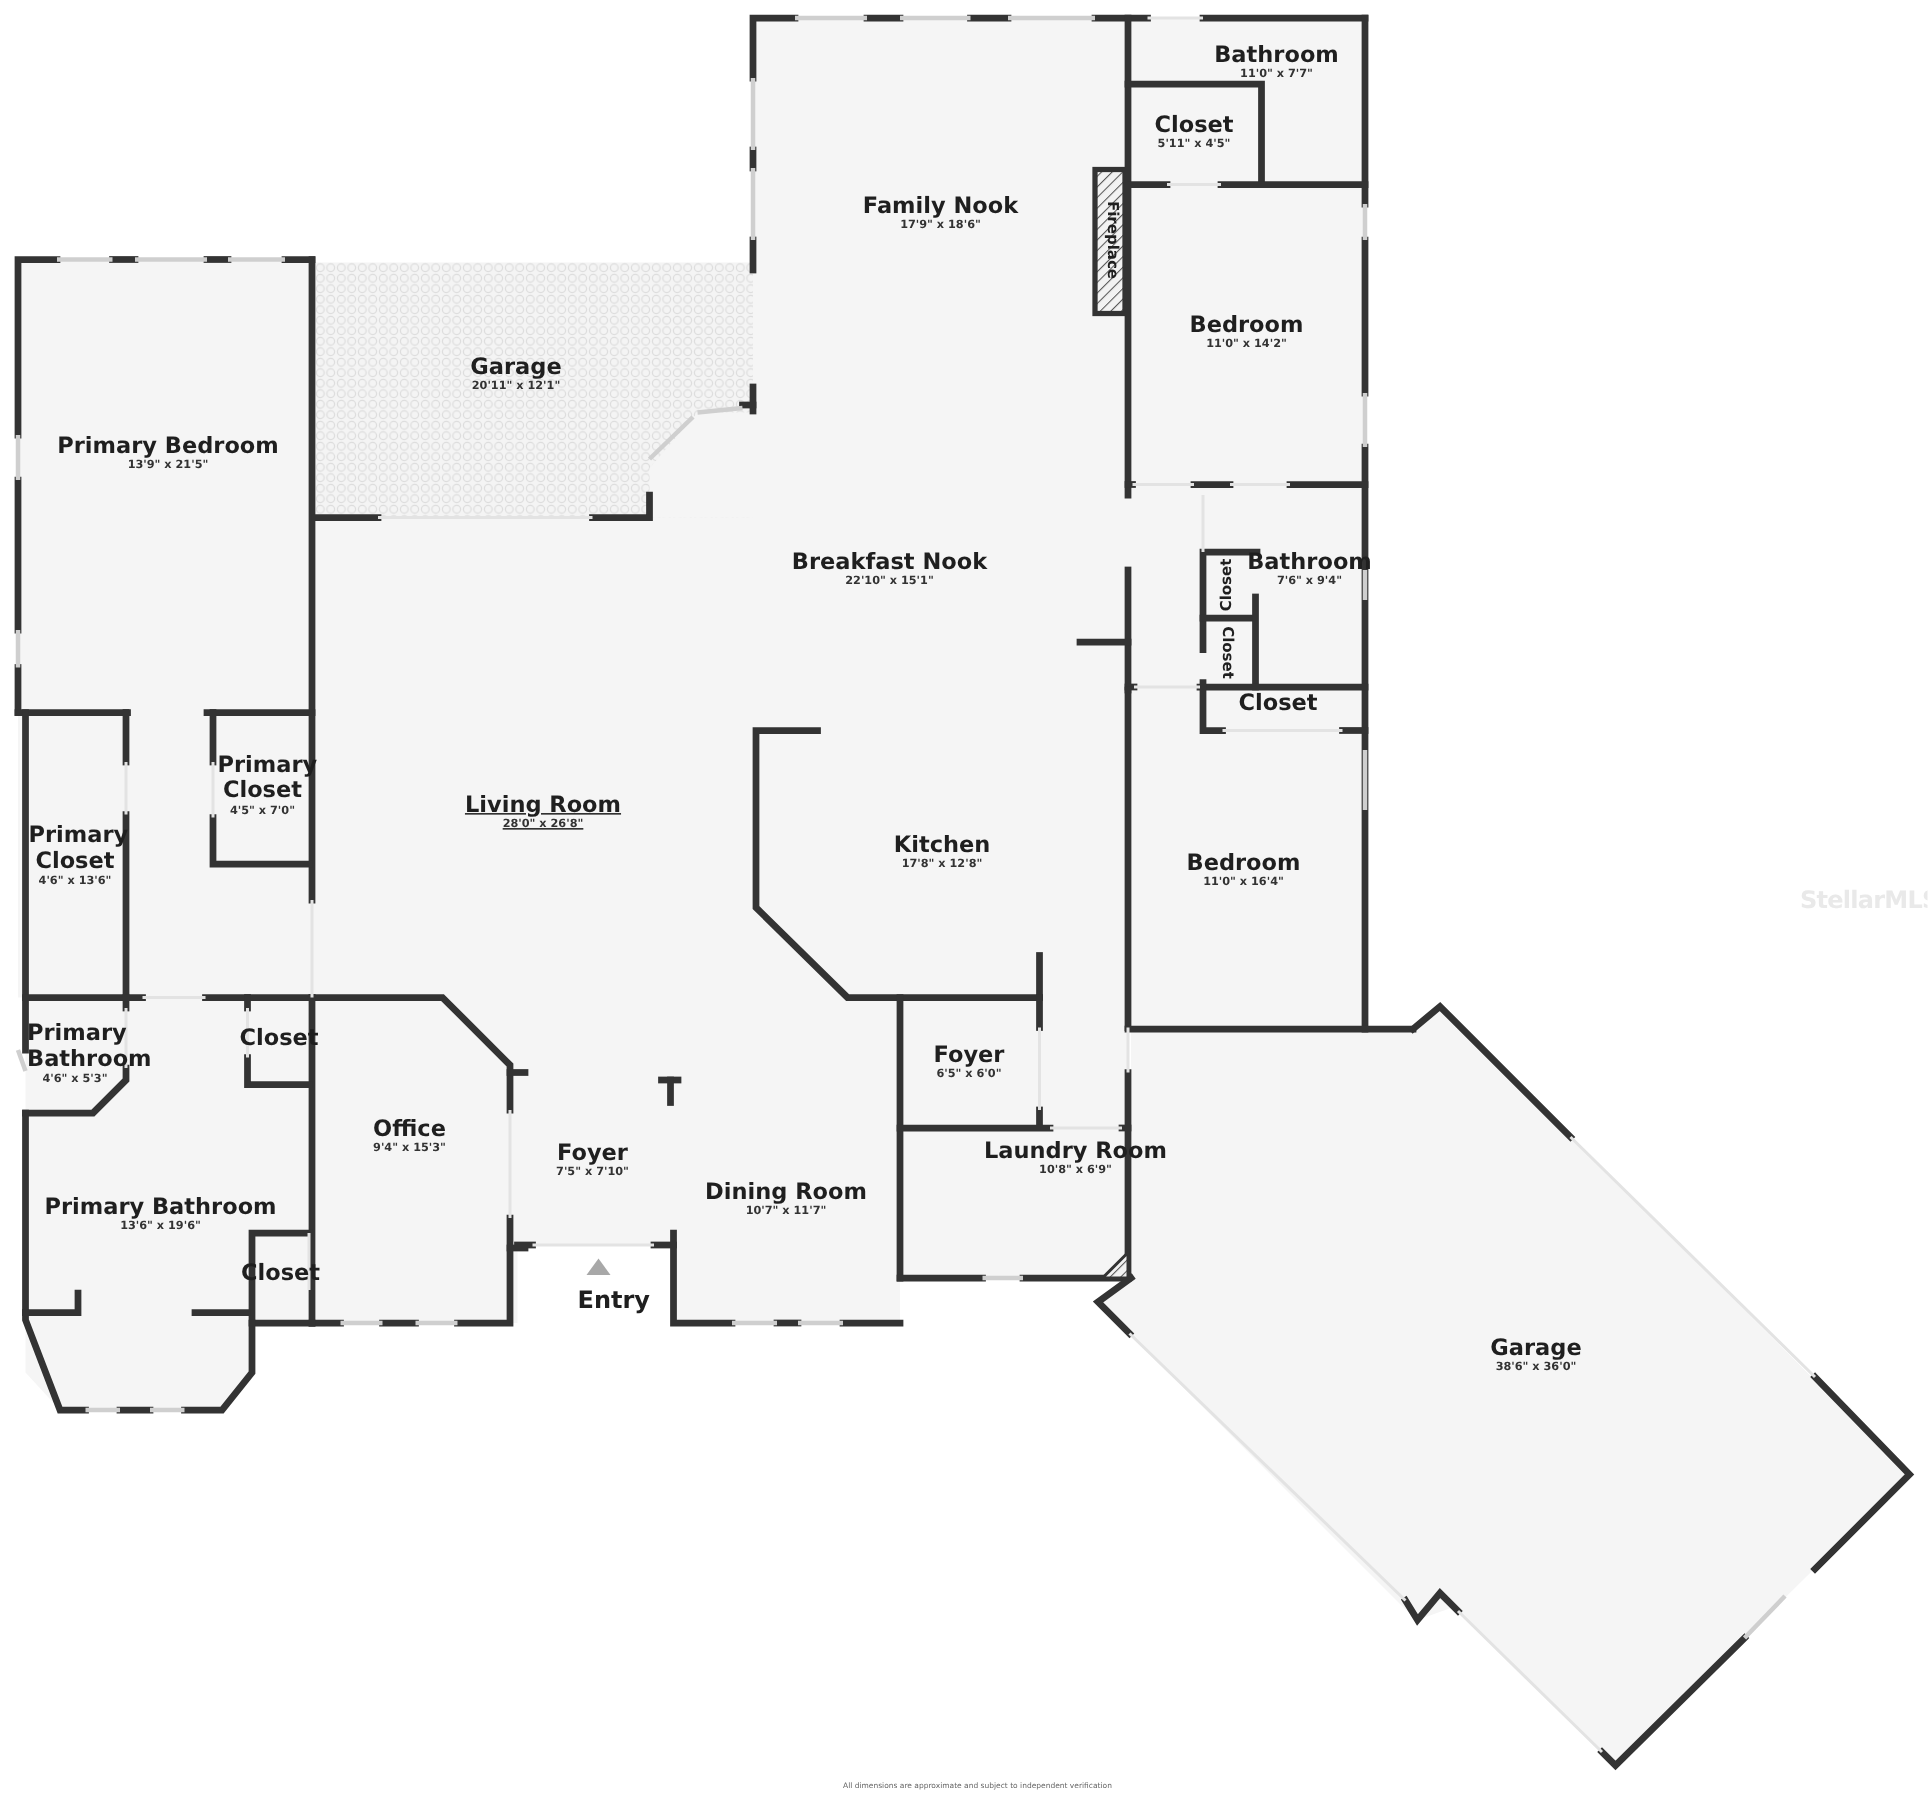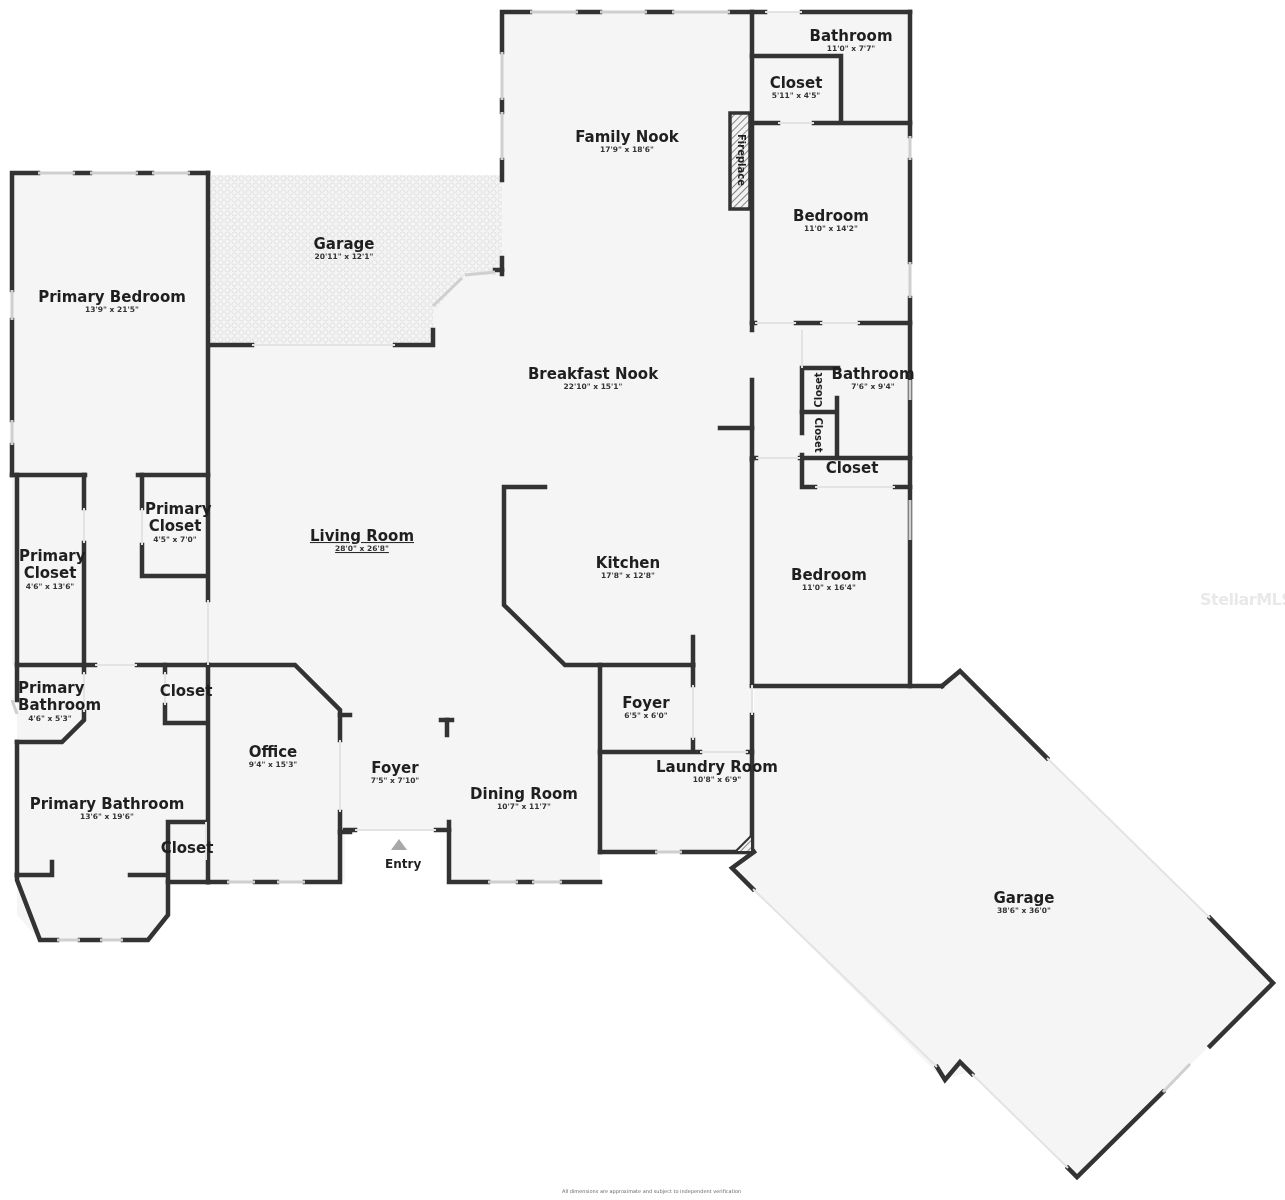--- a/index.html
+++ b/index.html
@@ -4,21 +4,21 @@
   <style>
     html, body { margin: 0; padding: 0; background: #ffffff; }
     body { width: 1285px; height: 1200px; position: relative; overflow: hidden; font-family: "DejaVu Sans", sans-serif; }
     #plan { position: absolute; left: 0; top: 0; }
     .room-label { position: absolute; transform: translate(-50%, -50%); text-align: center; color: #1f1f1f; line-height: 1.15; white-space: nowrap; }
     .room-name { font-size: 15px; font-weight: bold; display: block; }
     .room-dim { font-size: 7.5px; font-weight: bold; color: #333; display: block; }
     .rot-label { position: absolute; font-size: 10px; font-weight: bold; color: #1f1f1f; white-space: nowrap; transform-origin: center; }
     .watermark { position: absolute; left: 1200px; top: 590px; font-size: 16px; font-weight: bold; color: #e9e9e9; letter-spacing: -0.5px; }
     .disclaimer { position: absolute; left: 562px; top: 1188px; font-size: 5px; color: #666; }
-    .entry-label { position: absolute; left: 385px; top: 857px; font-size: 12px; font-weight: bold; color: #1f1f1f; }
+    .entry-label { position: absolute; left: 385px; top: 857px; font-size: 16px; font-weight: bold; color: #1f1f1f; }
   </style>
 </head>
 <body>
 
 <svg id="plan" width="1285" height="1200" viewBox="0 0 1285 1200" xmlns="http://www.w3.org/2000/svg">
   <defs>
     <pattern id="patio-dots" width="7" height="7" patternUnits="userSpaceOnUse">
       <rect width="7" height="7" fill="#f4f4f4"></rect>
       <circle cx="3.5" cy="3.5" r="2.6" fill="none" stroke="#dcdcdc" stroke-width="0.8"></circle>
     </pattern>

